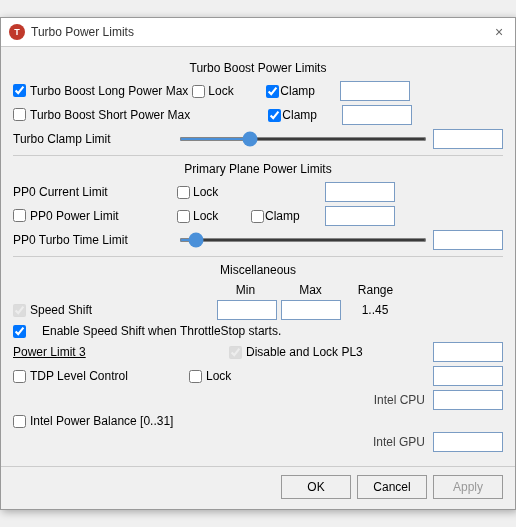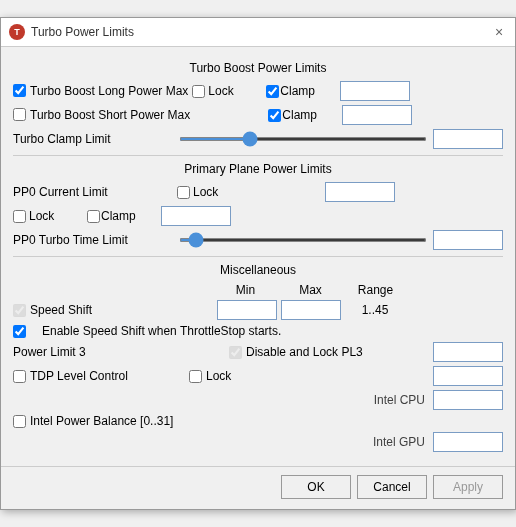--- a/index.html
+++ b/index.html
@@ -158,20 +158,21 @@
     }
     .full-row {
       display: flex;
       align-items: center;
       margin-bottom: 4px;
       gap: 16px;
     }
     .label-wide {
       min-width: 200px;
       font-size: 12px;
+      text-decoration: underline;
     }
     .intel-row {
       display: flex;
       align-items: center;
       justify-content: flex-end;
       margin-bottom: 4px;
       gap: 8px;
     }
     .intel-label {
       font-size: 12px;
@@ -272,20 +273,24 @@
         <span>Lock</span>
       </div>
       <div class="clamp-group" style="visibility:hidden;">
         <input type="checkbox" style="">
         <span>Clamp</span>
       </div>
       <input type="text" class="value-input" style="">
     </div>
 
     <div class="row">
+      <div class="row-label">
+        <input type="checkbox" style="">
+        <span>PP0 Power Limit</span>
+      </div>
       <div class="lock-group">
         <input type="checkbox" style="">
         <span>Lock</span>
       </div>
       <div class="clamp-group">
         <input type="checkbox" style="">
         <span>Clamp</span>
       </div>
       <input type="text" class="value-input" style="">
     </div>

